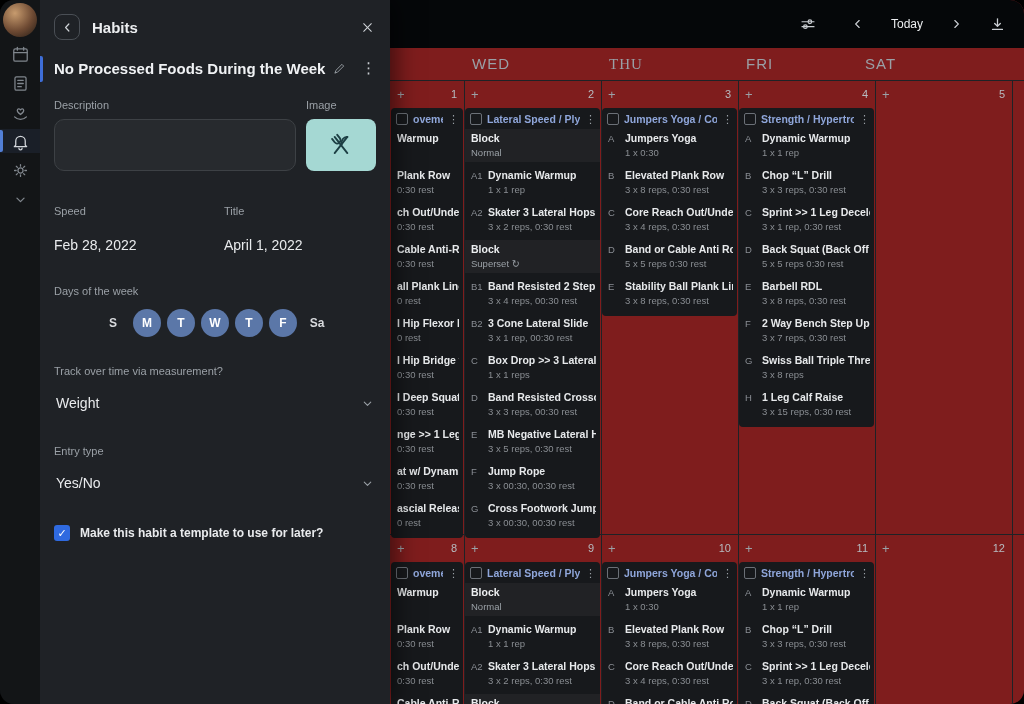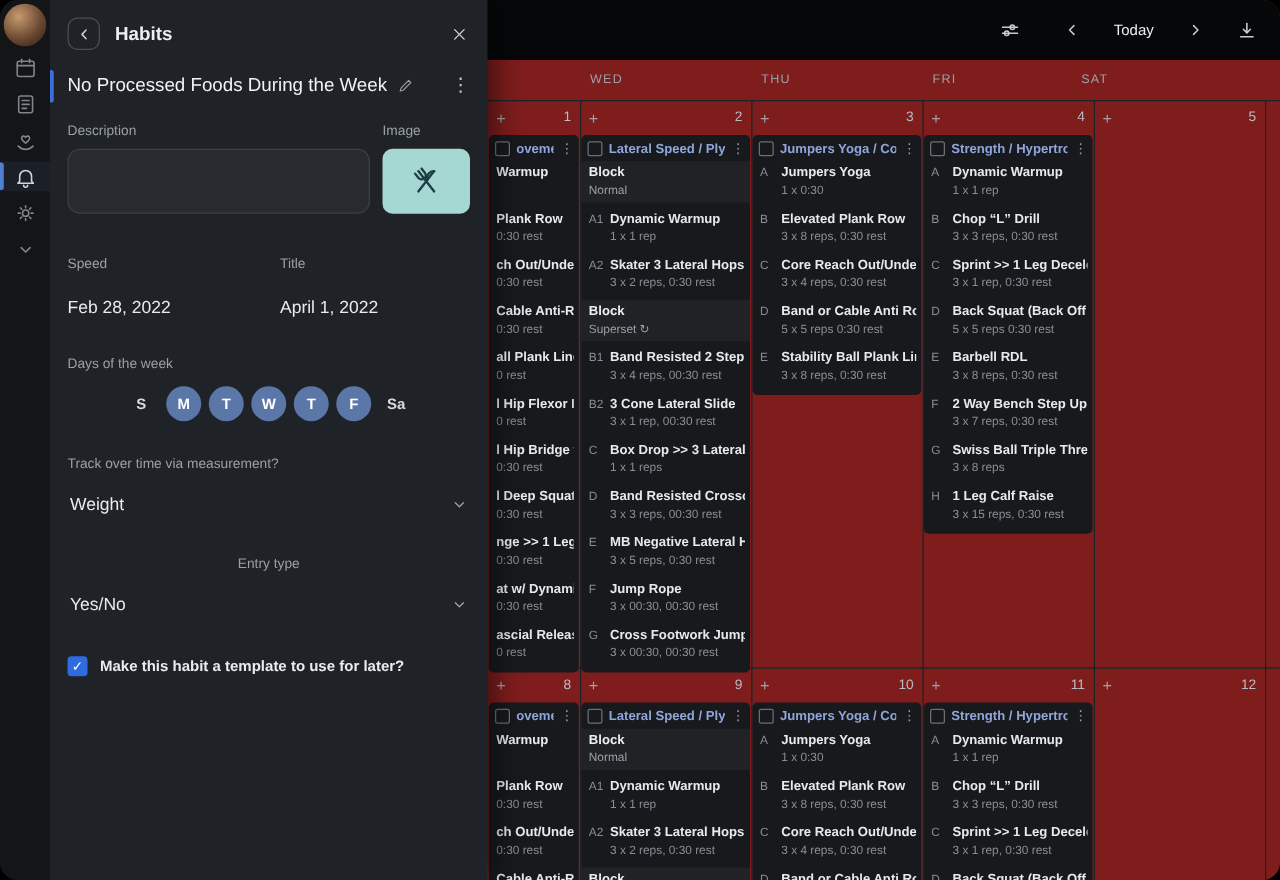--- a/index.html
+++ b/index.html
@@ -5,21 +5,21 @@
   html,body{margin:0;padding:0;background:#000;}
   body{width:1024px;height:704px;overflow:hidden;font-family:"Liberation Sans","DejaVu Sans",sans-serif;}
   #app{position:relative;width:1024px;height:704px;background:#0d0f12;border-radius:14px;overflow:hidden;}
 
   
   #calendar{position:absolute;left:40px;top:0;right:0;bottom:0;background:#7f1d1d;z-index:1;}
   .topbar{position:absolute;left:0;top:0;right:0;height:48px;background:#050709;display:flex;align-items:center;justify-content:flex-end;gap:26px;padding-right:18px;box-sizing:border-box;}
   .tbtn{background:none;border:none;color:#c9cdd2;padding:0;cursor:pointer;display:flex;align-items:center;}
   .tbtn svg{stroke:#c9cdd2;}
   .today{font-size:12px;color:#eceef0;font-weight:400;font-family:inherit;}
-  .dayhead{position:absolute;top:48px;height:32px;line-height:32px;font-size:10px;letter-spacing:1px;color:#9aa0a6;}
+  .dayhead{position:absolute;top:48px;height:32px;line-height:32px;font-size:15px;letter-spacing:1px;color:#9aa0a6;}
   .vline{position:absolute;top:80px;bottom:0;width:1px;background:#1e2226;}
   .hline{position:absolute;left:0;right:0;height:1px;background:#1e2226;}
   .cell{position:absolute;box-sizing:border-box;}
   .numrow{display:flex;justify-content:space-between;align-items:center;height:16px;margin-top:6px;padding:0 7px;}
   .plus{color:#9ba1a7;font-size:13px;line-height:13px;}
   .daynum{color:#b7bcc1;font-size:11px;}
   .card{background:#17191c;border-radius:4px;margin:6px 1px 0 1px;overflow:hidden;padding-bottom:2px;}
   .cardtitle{display:flex;align-items:center;gap:5px;padding:5px 4px 4px 5px;}
   .wcheck{width:10px;height:10px;flex:0 0 10px;border:1.2px solid #6b7077;border-radius:2px;}
   .wtitle{flex:1;min-width:0;font-size:10.5px;font-weight:700;color:#8fa6da;white-space:nowrap;overflow:hidden;}
@@ -34,40 +34,40 @@
   .bsub{font-size:9.5px;color:#9aa0a6;line-height:12px;margin-top:2px;min-height:12px;}
 
   
   #panel{position:absolute;left:40px;top:0;bottom:0;width:350px;background:#1f2226;z-index:5;box-shadow:6px 0 22px rgba(0,0,0,.5);box-sizing:border-box;}
   .phead{display:flex;align-items:center;gap:12px;padding:9px 16px 0 14px;height:36px;}
   .backbtn{width:26px;height:26px;border:1px solid #4a4f55;border-radius:8px;background:none;display:flex;align-items:center;justify-content:center;cursor:pointer;padding:0;}
   .ptitle{font-size:15px;font-weight:600;color:#eceef0;flex:1;}
   .closebtn{background:none;border:none;padding:0;cursor:pointer;display:flex;}
   .htrow{position:relative;display:flex;align-items:center;gap:8px;margin-top:14px;padding:0 14px;}
   .accent{position:absolute;left:0;top:-3px;width:3px;height:26px;background:#3e6ed8;border-radius:0 2px 2px 0;}
-  .htitle{font-size:15px;font-weight:400;color:#f0f2f4;}
+  .htitle{font-size:15px;font-weight:700;color:#f0f2f4;}
   .iconbtn{background:none;border:none;padding:0;cursor:pointer;display:flex;align-items:center;color:#9aa0a6;}
   .keb{margin-left:auto;color:#c6cacf;font-size:15px;}
   .plabel{display:block;font-size:11px;color:#9aa0a6;padding:0 14px;}
   .desc-grid{display:grid;grid-template-columns:1fr 70px;gap:8px 10px;margin:22px 14px 0 14px;}
   .desc-grid label{font-size:11px;color:#9aa0a6;}
   .descinput{height:52px;background:#272a2e;border:1px solid #3d4145;border-radius:10px;resize:none;outline:none;color:#eceef0;font-family:inherit;box-sizing:border-box;}
   .imgtile{height:52px;background:#a5d8d3;border-radius:8px;display:flex;align-items:center;justify-content:center;cursor:pointer;}
   .dates-grid{display:grid;grid-template-columns:170px 1fr;margin:30px 14px 0 14px;}
   .dates-grid label{font-size:11px;color:#9aa0a6;}
   .dateval{margin-top:18px;font-size:14px;color:#e9ebed;cursor:pointer;}
   .lbl-days{margin-top:32px;}
   #days-row{display:flex;justify-content:center;align-items:center;gap:6px;margin-top:12px;}
   .day{width:28px;height:28px;border-radius:50%;display:flex;align-items:center;justify-content:center;font-size:12px;font-weight:700;color:#d8dadd;cursor:pointer;}
   .day.sel{background:#5b77a8;color:#fff;}
   .lbl-track{margin-top:28px;}
   .selectrow{display:flex;align-items:center;justify-content:space-between;margin:12px 14px 0 14px;padding:6px 2px;cursor:pointer;}
   .selectrow .val{font-size:14px;color:#e9ebed;}
   .link{display:block;margin:12px 14px 0 14px;font-size:11.5px;font-weight:700;color:#e9ebed;text-decoration:underline;cursor:pointer;}
-  .lbl-entry{margin-top:28px;text-align:center;}
+  .lbl-entry{margin-top:28px;}
   .cbrow{display:flex;align-items:center;gap:10px;margin:28px 14px 0 14px;}
   .cbox{width:16px;height:16px;background:#2f6ae0;border-radius:3px;color:#fff;font-size:11px;display:flex;align-items:center;justify-content:center;cursor:pointer;}
   .cblabel{font-size:12px;font-weight:700;color:#e9ebed;}
 
   
   #sidebar{position:absolute;left:0;top:0;bottom:0;width:40px;background:#131517;z-index:9;display:flex;flex-direction:column;align-items:center;}
   .avatar{width:34px;height:34px;border-radius:50%;margin-top:3px;background:radial-gradient(circle at 35% 30%,#c79b6e,#6e4a33 55%,#2b2018 95%);cursor:pointer;flex:0 0 auto;}
   .s-item{position:relative;width:40px;height:24px;margin-top:5px;display:flex;align-items:center;justify-content:center;cursor:pointer;}
   .s-item:first-of-type{margin-top:11px;}
   .s-item svg{stroke:#80868d;}
@@ -105,21 +105,21 @@
       <button class="tbtn">
         <svg width="17" height="17" viewBox="0 0 24 24" stroke-width="1.8">
             <path d="M12 4v10"></path>
             <polyline points="8 10.5 12 14.5 16 10.5"></polyline>
             <line x1="5" y1="19" x2="19" y2="19"></line>
           </svg>
       </button>
     </div>
 
   <div class="dayhead" style="left: 432px;">WED</div>
-      <div class="dayhead" style="left: 569px;">THU</div>
+      <div class="dayhead" style="left: 569px; font-family: Liberation Serif, serif;">THU</div>
       <div class="dayhead" style="left: 706px;">FRI</div>
       <div class="dayhead" style="left: 825px; text-align: center;">SAT</div>
       <div class="vline" style="left: 424px;"></div>
       <div class="vline" style="left: 561px;"></div>
       <div class="vline" style="left: 698px;"></div>
       <div class="vline" style="left: 835px;"></div>
       <div class="vline" style="left: 972px;"></div>
       <div class="hline" style="top: 80px;"></div>
       <div class="hline" style="top: 534px;"></div>
       <div class="cell clipcell" style="left: 350px; top: 80px; width: 74px; height: 454px;">

